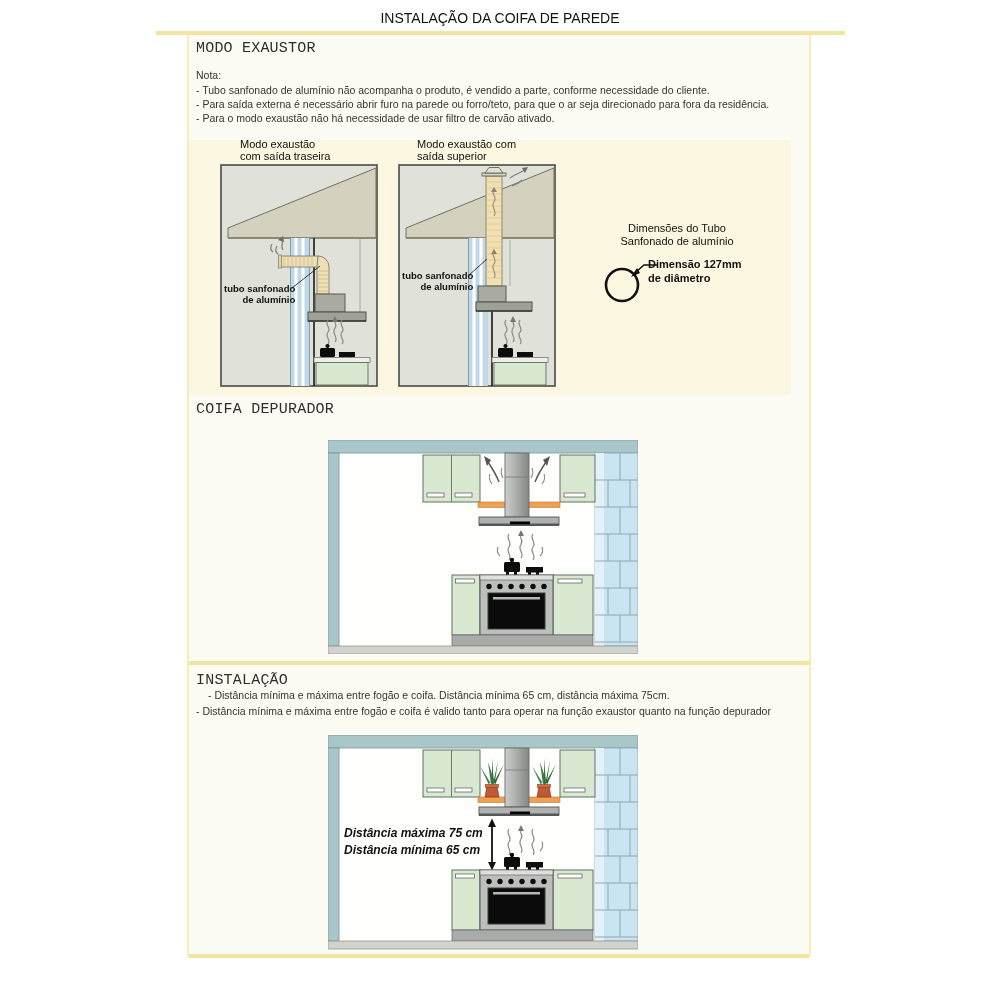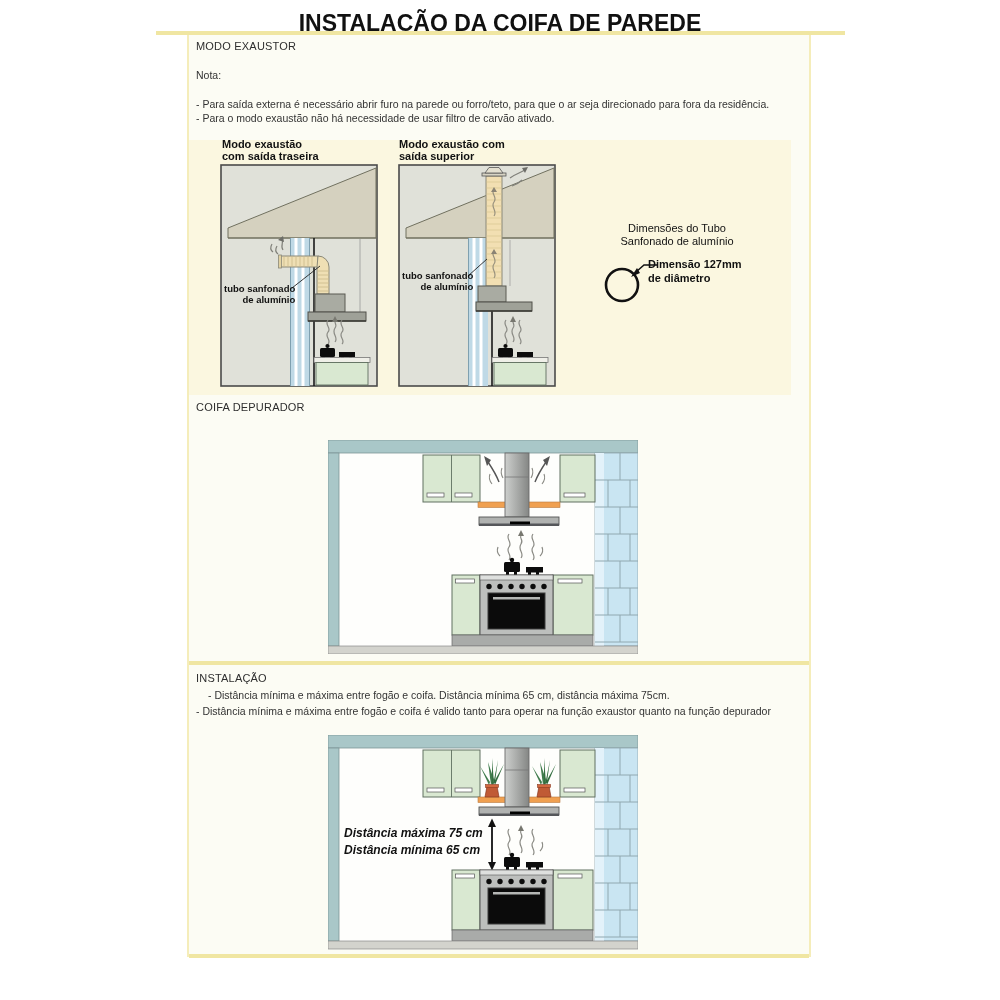--- a/index.html
+++ b/index.html
@@ -1,26 +1,26 @@
 <!DOCTYPE html>
 <html><head>
 <meta charset="utf-8">
 <style>
   html,body{margin:0;padding:0;background:#ffffff;}
   .page{position:relative;width:1000px;height:1000px;background:#ffffff;
         font-family:"Liberation Sans",sans-serif;color:#2e2e2e;overflow:hidden;}
   .abs{position:absolute;}
-  .title{left:0;top:10px;width:1000px;text-align:center;font-size:23px;font-weight:bold;color:#111;}
+  .title{left:0;top:10px;width:1000px;text-align:center;font-size:14px;font-weight:normal;color:#111;}
   .rule{background:#F0E6A2;}
   .vborder{background:#F5EDBA;}
   .boxbg{background:#FCFCF4;}
   .panel{background:#FBF7E0;}
-  .h{font-size:11px;color:#2e2e2e;letter-spacing:.2px;}
+  .h{font-size:15px;color:#2e2e2e;letter-spacing:.2px;font-family:Liberation Mono, monospace;}
   .b{font-size:10.5px;color:#333;white-space:nowrap;}
-  .dt{font-size:11px;font-weight:bold;color:#111;line-height:11.5px;white-space:pre-line;}
+  .dt{font-size:11px;font-weight:normal;color:#111;line-height:11.5px;white-space:pre-line;margin-left:18px;}
   .lbl{font-size:9.5px;font-weight:bold;color:#111;line-height:11px;white-space:pre-line;text-align:right;}
   .dimh{font-size:11px;font-weight:normal;color:#111;line-height:13px;white-space:pre-line;text-align:center;}
   .dimv{font-size:11px;font-weight:bold;color:#111;line-height:13.5px;white-space:pre-line;}
   .dist{font-size:12px;font-weight:bold;font-style:italic;color:#111;line-height:16px;white-space:nowrap;}
   svg{display:block;}
 </style>
 </head>
 <body>
 
 <div class="page">
@@ -29,20 +29,21 @@
 
   <div class="abs rule" style="left:156px;top:31px;width:689px;height:3.5px"></div>
   <div class="abs boxbg" style="left:188.5px;top:34.5px;width:621px;height:921px"></div>
   <div class="abs vborder" style="left:187px;top:34.5px;width:1.5px;height:922px"></div>
   <div class="abs vborder" style="left:809px;top:34.5px;width:1.5px;height:922px"></div>
   <div class="abs rule" style="left:188.5px;top:661px;width:620px;height:4px"></div>
   <div class="abs rule" style="left:188.5px;top:954px;width:620px;height:4px"></div>
 
   <div class="abs h" style="left:196px;top:40px">MODO EXAUSTOR</div>
   <div class="abs b" style="left:196px;top:69px">Nota:</div>
+  <div class="abs b" style="left:196px;top:84px">- Tubo sanfonado de alumínio não acompanha o produto, é vendido a parte, conforme necessidade do cliente.</div>
   <div class="abs b" style="left:196px;top:98px">- Para saída externa é necessário abrir furo na parede ou forro/teto, para que o ar seja direcionado para fora da residência.</div>
   <div class="abs b" style="left:196px;top:112px">- Para o modo exaustão não há necessidade de usar filtro de carvão ativado.</div>
 
   <div class="abs panel" style="left:188.5px;top:140px;width:602px;height:255px"></div>
 
   <div class="abs dt" style="left:222px;top:139px">Modo exaustão
 com saída traseira</div>
   <div class="abs dt" style="left:399px;top:139px">Modo exaustão com
 saída superior</div>
 

